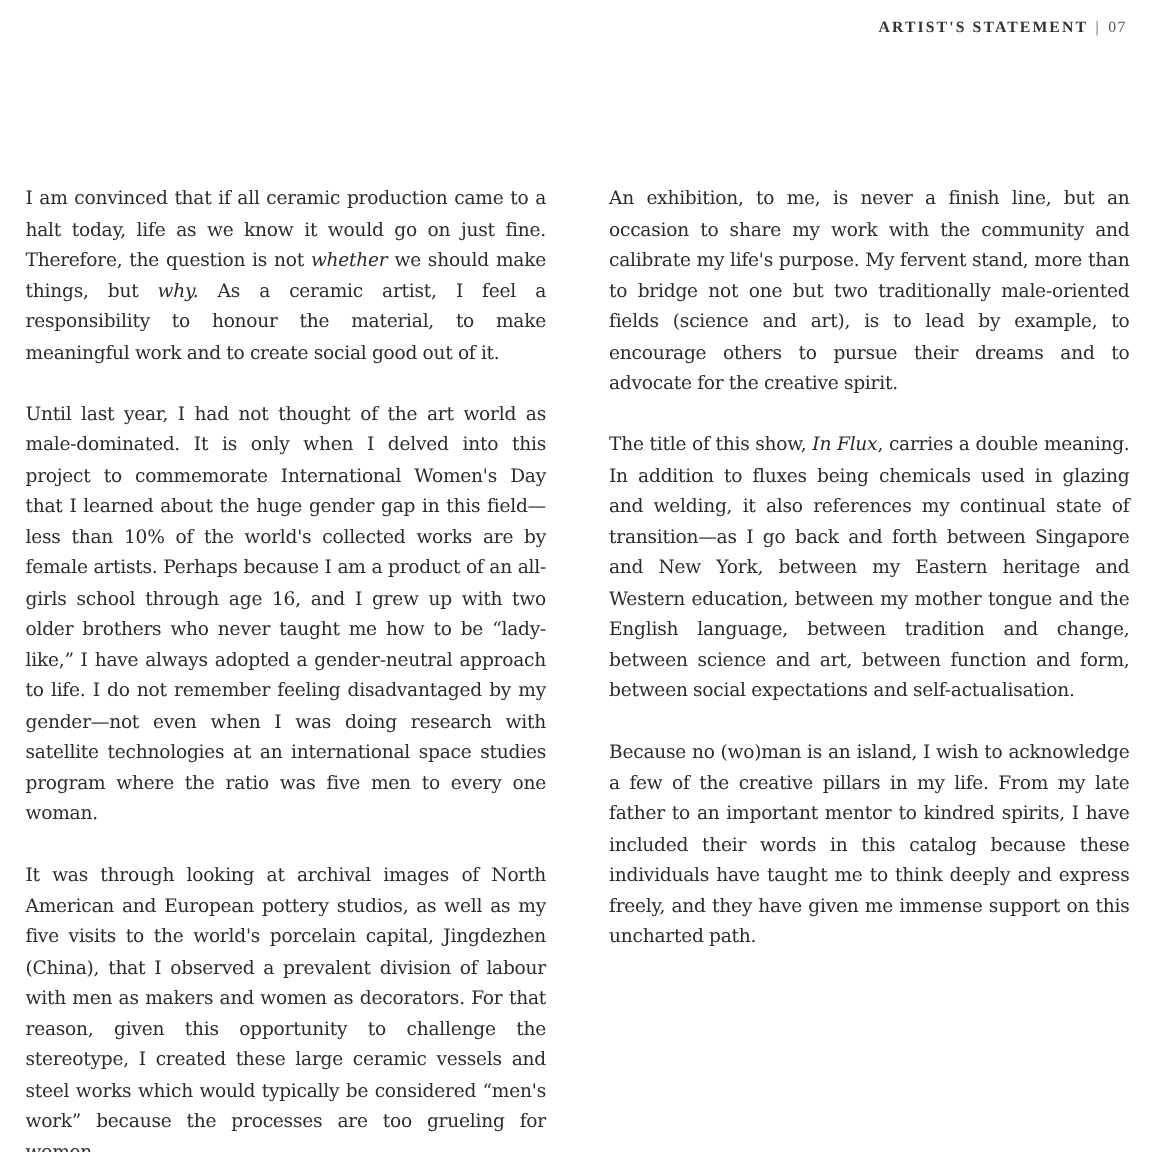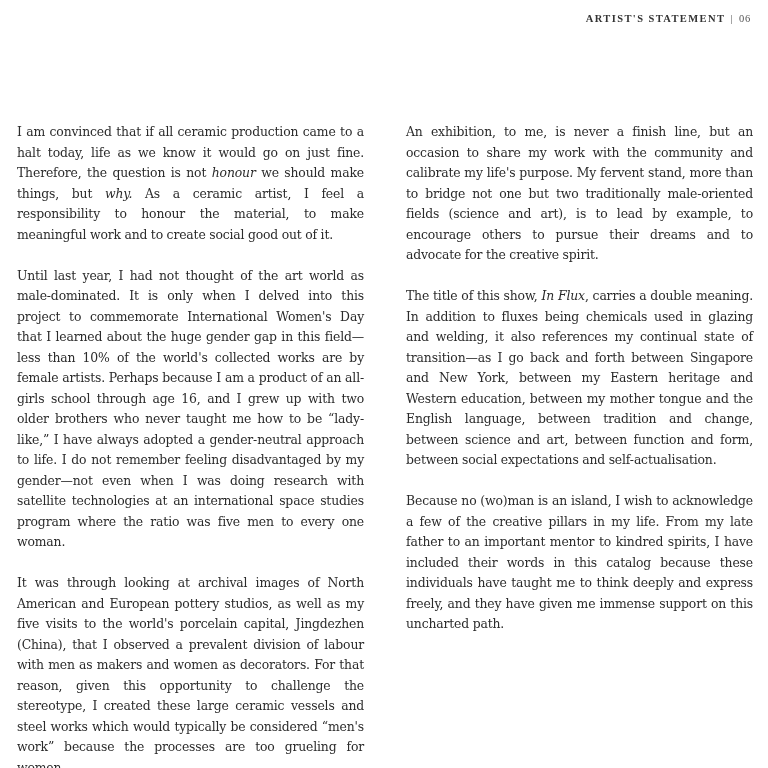--- a/index.html
+++ b/index.html
@@ -50,25 +50,25 @@
       text-align: justify;
       letter-spacing: -0.15px;
       word-spacing: -0.2px;
     }
     .column p em { font-style: italic; }
   </style>
 </head>
 <body>
 
 <header class="running-header">
-  <span>ARTIST'S STATEMENT</span><span class="sep">|</span><span class="page-num">06</span>
+  <span>ARTIST'S STATEMENT</span><span class="sep">|</span><span class="page-num">07</span>
 </header>
 
 <section class="column col-left">
-  <p><span>I am convinced that if all ceramic production came to a halt today, life as we know it would go on just fine. Therefore, the question is not </span><em>honour</em><span> we should make things, but </span><em>why.</em><span> As a ceramic artist, I feel a responsibility to honour the material, to make meaningful work and to create social good out of it.</span></p>
+  <p><span>I am convinced that if all ceramic production came to a halt today, life as we know it would go on just fine. Therefore, the question is not </span><em>whether</em><span> we should make things, but </span><em>why.</em><span> As a ceramic artist, I feel a responsibility to honour the material, to make meaningful work and to create social good out of it.</span></p>
   <p>Until last year, I had not thought of the art world as male-dominated. It is only when I delved into this project to commemorate International Women's Day that I learned about the huge gender gap in this field—less than 10% of the world's collected works are by female artists. Perhaps because I am a product of an all-girls school through age 16, and I grew up with two older brothers who never taught me how to be “lady-like,” I have always adopted a gender-neutral approach to life. I do not remember feeling disadvantaged by my gender—not even when I was doing research with satellite technologies at an international space studies program where the ratio was five men to every one woman.</p>
   <p>It was through looking at archival images of North American and European pottery studios, as well as my five visits to the world's porcelain capital, Jingdezhen (China), that I observed a prevalent division of labour with men as makers and women as decorators. For that reason, given this opportunity to challenge the stereotype, I created these large ceramic vessels and steel works which would typically be considered “men's work” because the processes are too grueling for women.</p>
 
 </section>
 
 <section class="column col-right">
   <p>An exhibition, to me, is never a finish line, but an occasion to share my work with the community and calibrate my life's purpose. My fervent stand, more than to bridge not one but two traditionally male-oriented fields (science and art), is to lead by example, to encourage others to pursue their dreams and to advocate for the creative spirit.</p>
   <p><span>The title of this show, </span><em>In Flux</em><span>, carries a double meaning. In addition to fluxes being chemicals used in glazing and welding, it also references my continual state of transition—as I go back and forth between Singapore and New York, between my Eastern heritage and Western education, between my mother tongue and the English language, between tradition and change, between science and art, between function and form, between social expectations and self-actualisation.</span></p>
   <p>Because no (wo)man is an island, I wish to acknowledge a few of the creative pillars in my life. From my late father to an important mentor to kindred spirits, I have included their words in this catalog because these individuals have taught me to think deeply and express freely, and they have given me immense support on this uncharted path.</p>
 

